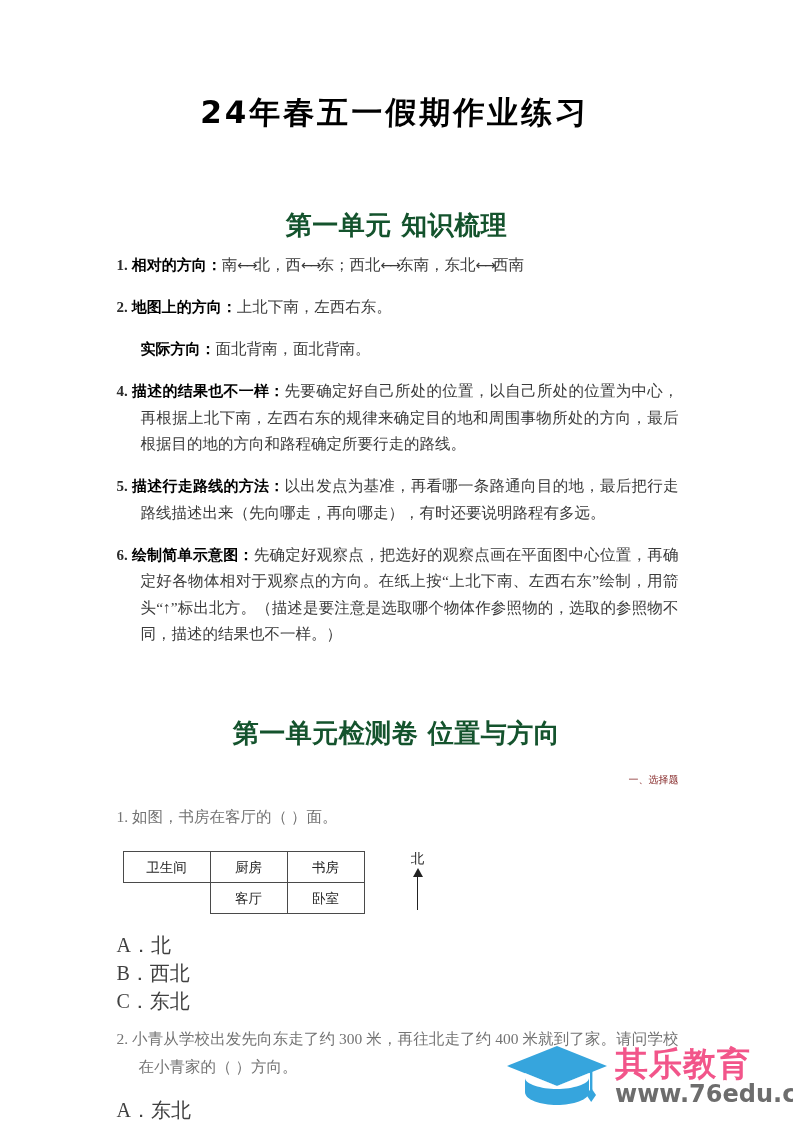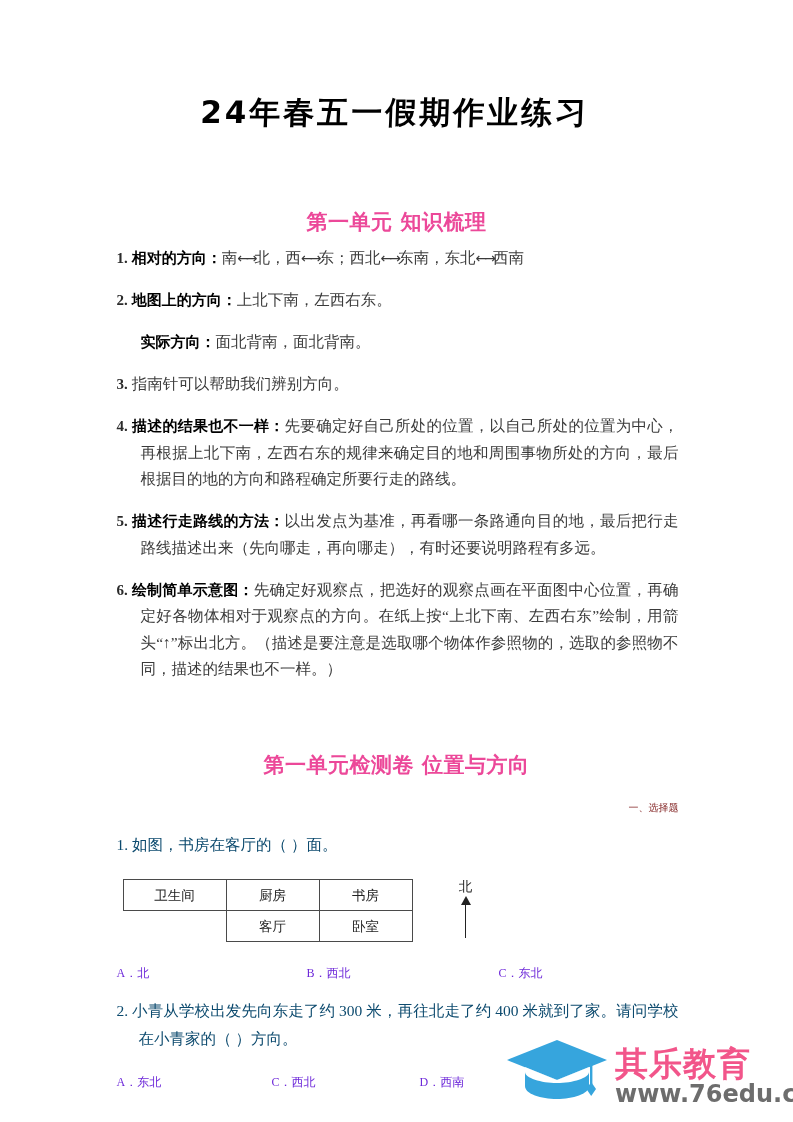--- a/index.html
+++ b/index.html
@@ -33,22 +33,22 @@
     margin: 0;
     padding-top: 92px;
     transform: skewX(-2deg);
   }
 
   
   .section-heading {
     text-align: center;
     font-family: "DejaVu Sans", "Liberation Sans", sans-serif;
     font-weight: bold;
-    font-size: 21px;
-    color: #ec4899;
+    font-size: 26px;
+    color: #14532d;
     letter-spacing: 0.5px;
   }
   .heading-1 { margin: 0; padding-top: 74px; }
   .heading-2 { margin: 16px; padding-top: 52px; }
 
   
   .content-block {
     margin: 0 auto;
     width: 562px;
     padding-left: 2px;
@@ -91,33 +91,34 @@
   .q-heading {
     font-size: 10px;
     line-height: 26px;
     color: #7f1d1d;
     margin-top: 10px;
     text-align: right;
   }
   .q-text {
     font-size: 15.5px;
     line-height: 28px;
-    color: #0c4a6e;
+    color: #737373;
     margin-top: 10px;
     padding-left: 22px;
     text-indent: -22px;
     text-align: justify;
     text-justify: inter-ideograph;
   }
   .q-options {
-    font-size: 12px;
+    font-size: 20px;
     line-height: 28px;
-    color: #6d28d9;
+    color: #404040;
     margin-top: 4px;
     display: flex;
+    flex-direction: column;
   }
   .opt { white-space: nowrap; }
 
   
   .opts-3 .opt:nth-child(1) { width: 190px; }
   .opts-3 .opt:nth-child(2) { width: 192px; }
   .opts-4 .opt:nth-child(1) { width: 155px; }
   .opts-4 .opt:nth-child(2) { width: 148px; }
   .opts-4 .opt:nth-child(3) { width: 150px; }
 
@@ -131,21 +132,21 @@
   }
   .floorplan {
     border-collapse: collapse;
     font-size: 14.5px;
     color: #222;
   }
   .floorplan td {
     border: 1px solid #4a4a4a;
     text-align: center;
     height: 28px;
-    padding: 1px 12px;
+    padding: 1px 4px;
     font-family: "DejaVu Sans", "Liberation Sans", sans-serif;
     font-size: 13.5px;
     line-height: 26px;
   }
   .floorplan td.w-wide { width: 78px; }
   .floorplan td.w-norm { width: 68px; }
   .floorplan td.blank {
     border: none;
   }
 
@@ -186,20 +187,21 @@
   }
 
   
   .logo {
     position: absolute;
     left: 505px;
     top: 1036px;
     width: 268px;
     height: 78px;
     display: flex;
+    align-items: center;
   }
   .cap {
     position: relative;
     width: 104px;
     height: 66px;
     flex: none;
   }
   .logo-text {
     margin-left: 6px;
     display: flex;
@@ -242,24 +244,20 @@
 
     <p class="kn-item">
       <span class="kn-num">2.</span>
       <span class="kn-label">地图上的方向：</span><span class="kn-body">上北下南，左西右东。</span>
     </p>
 
     <p class="kn-sub">
       <span class="kn-label">实际方向：</span><span class="kn-body">面北背南，面北背南。</span>
     </p>
 
-    <p class="kn-item">
-      <span class="kn-num">3.</span>
-      <span class="kn-body">指南针可以帮助我们辨别方向。</span>
-    </p>
 
     <p class="kn-item">
       <span class="kn-num">4.</span>
       <span class="kn-label">描述的结果也不一样：</span><span class="kn-body">先要确定好自己所处的位置，以自己所处的位置为中心，再根据上北下南，左西右东的规律来确定目的地和周围事物所处的方向，最后根据目的地的方向和路程确定所要行走的路线。</span>
     </p>
 
     <p class="kn-item">
       <span class="kn-num">5.</span>
       <span class="kn-label">描述行走路线的方法：</span><span class="kn-body">以出发点为基准，再看哪一条路通向目的地，最后把行走路线描述出来（先向哪走，再向哪走），有时还要说明路程有多远。</span>
     </p>

